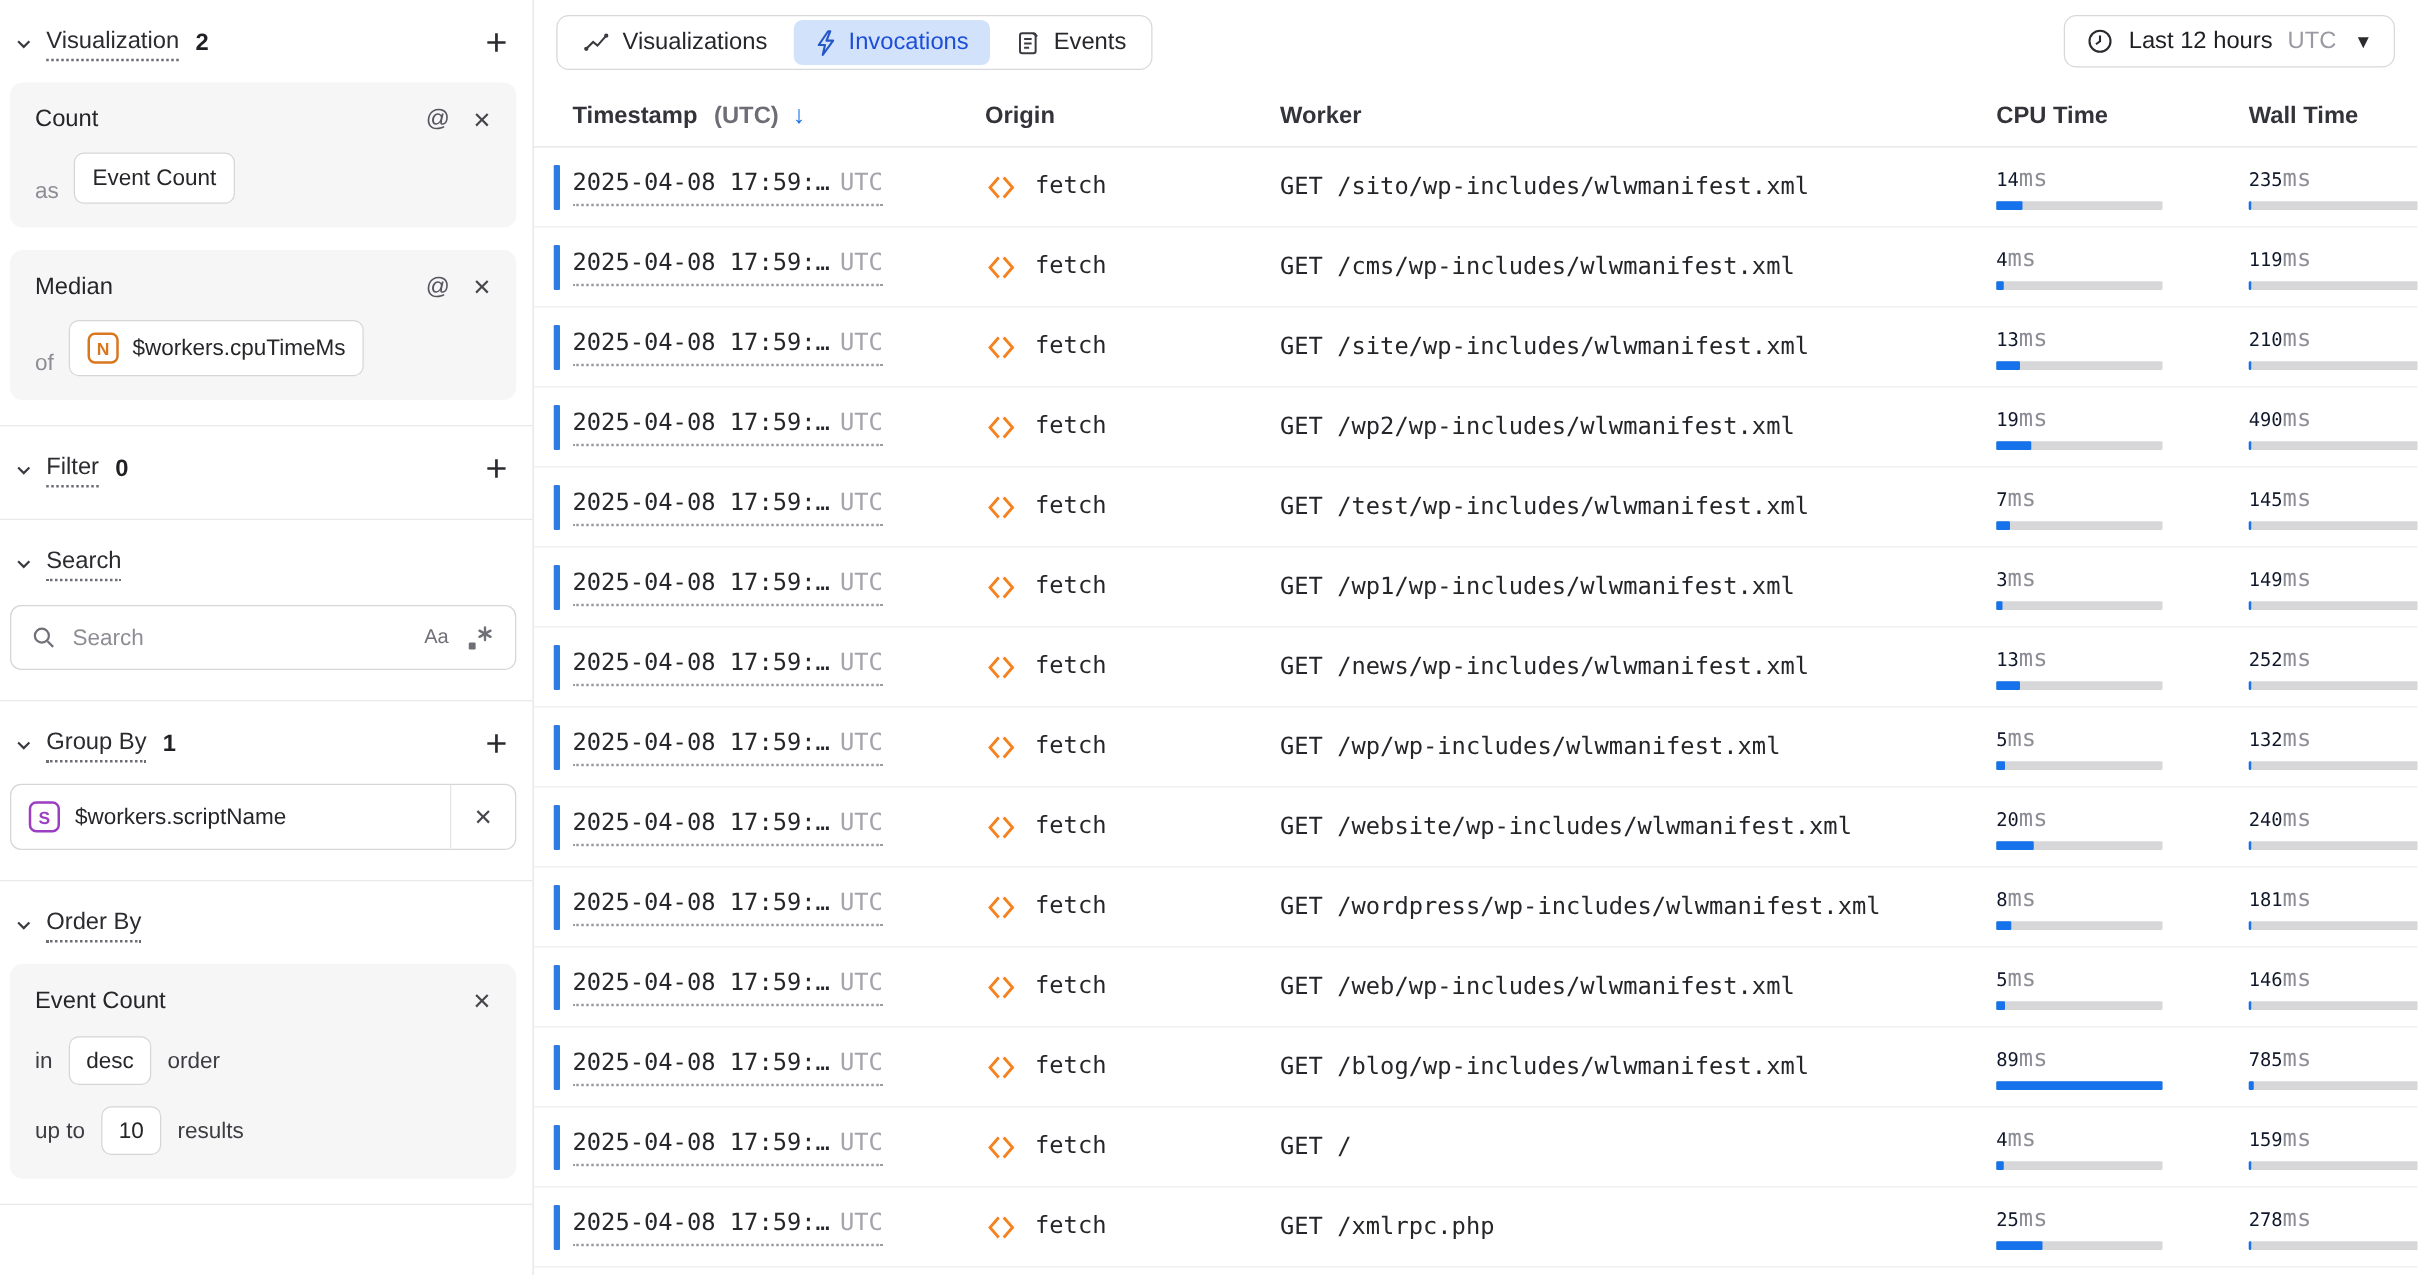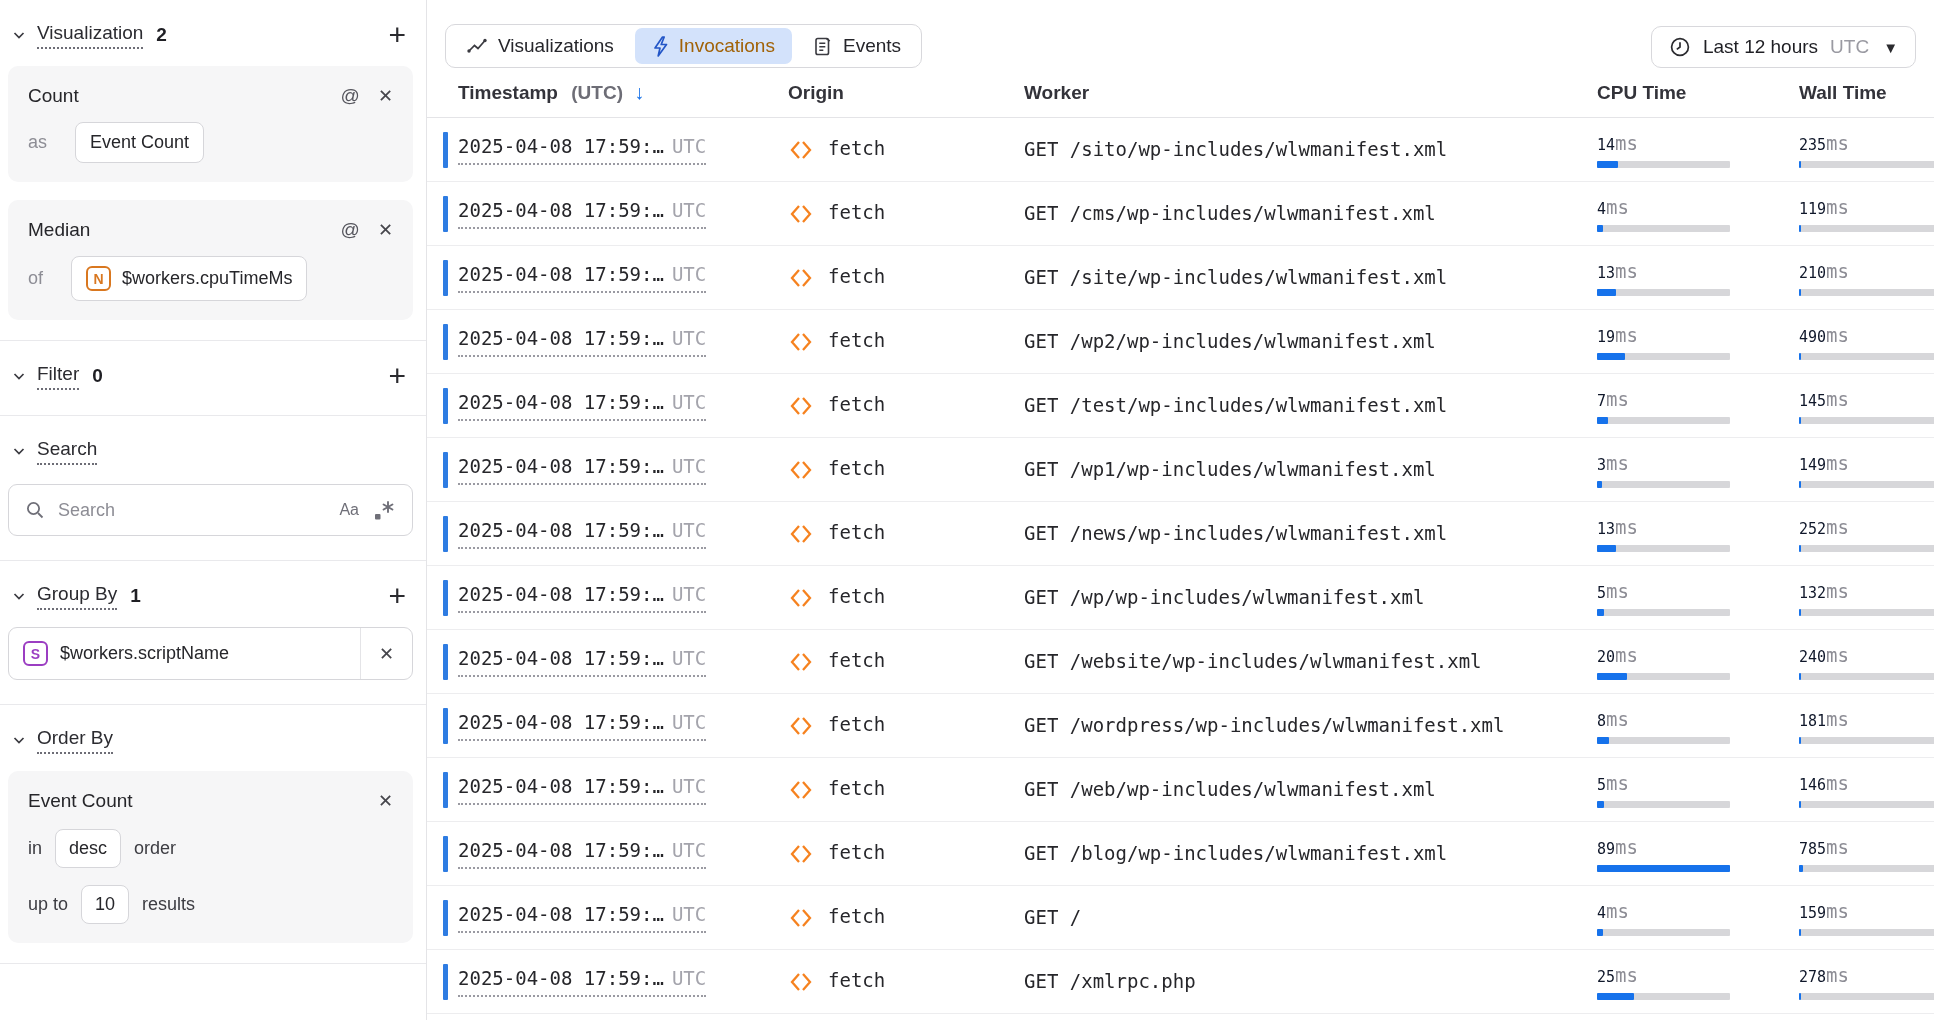--- a/index.html
+++ b/index.html
@@ -21,42 +21,42 @@
   .plus-btn { margin-left:auto; font-size:30px; font-weight:300; color:#2b2b2f; line-height:26px; cursor:pointer; padding:0 4px; }
   .caret { display:inline-flex; cursor:pointer; }
   .divider { border:none; border-top:1px solid #e9e9ec; margin:20px 0 0 0; }
   .card { margin:12px 13px 0 8px; background:#f6f6f7; border-radius:10px; padding:19px 20px; }
   .card + .card { margin-top:18px; }
   .card-head { display:flex; align-items:center; }
   .card-title { flex:1; font-size:19px; color:#26262a; }
   .card-icons { display:flex; align-items:center; gap:18px; }
   .at-icon { font-size:19px; color:#55555d; cursor:pointer; }
   .x-icon { font-size:18px; color:#46464c; cursor:pointer; }
-  .chip-row { display:flex; align-items:center; gap:28px; margin-top:15px; }
+  .chip-row { display:flex; align-items:flex-end; gap:12px; margin-top:15px; }
   .muted { color:#8d8d95; font-size:18px; }
   .chip { background:#fff; border:1px solid #d6d6da; border-radius:8px; padding:9px 14px; font-size:18px; color:#26262a; display:inline-flex; align-items:center; gap:11px; cursor:pointer; }
   .type-badge { width:25px; height:25px; border:2px solid; border-radius:6px; display:inline-flex; align-items:center; justify-content:center; font-size:14px; font-weight:700; background:#fff; }
   .type-n { color:#d9771f; border-color:#d9771f; }
   .type-s { color:#9b3ec2; border-color:#9b3ec2; }
   .search-box { margin:14px 13px 4px 8px; height:52px; border:1px solid #d6d6da; border-radius:9px; display:flex; align-items:center; gap:13px; padding:0 16px; }
   .search-box .placeholder { color:#8d8d95; font-size:18px; flex:1; }
   .search-ops { display:flex; align-items:center; gap:14px; color:#6f6f78; }
   .aa-op { font-size:16px; cursor:pointer; }
   .field-box { margin:12px 13px 4px 8px; height:53px; border:1px solid #d6d6da; border-radius:9px; display:flex; align-items:center; gap:12px; padding-left:14px; overflow:hidden; }
   .field-text { flex:1; font-size:18px; color:#26262a; }
   .field-x { width:52px; align-self:stretch; border-left:1px solid #e4e4e7; display:flex; align-items:center; justify-content:center; cursor:pointer; }
   .order-row { display:flex; align-items:center; gap:13px; margin-top:17px; font-size:18px; color:#3c3c42; }
   .order-row .chip { padding:8px 13px; }
 
   
   .main { flex:1; display:flex; flex-direction:column; min-width:0; }
-  .topbar { display:flex; justify-content:space-between; align-items:flex-end; padding:12px 6px 0 18px; height:68px; }
+  .topbar { display:flex; justify-content:space-between; align-items:flex-start; padding:12px 6px 0 18px; height:68px; }
   .tab-group { display:flex; align-items:center; gap:4px; border:1px solid #d8d8dc; border-radius:10px; padding:3px; height:44px; }
   .tab { display:flex; align-items:center; gap:10px; height:36px; padding:0 17px; border-radius:7px; font-size:19px; color:#26262b; cursor:pointer; white-space:nowrap; }
-  .tab.selected { background:#d3e2fb; color:#a16207; }
+  .tab.selected { background:#d3e2fb; color:#1d4ed8; }
   .time-btn { display:flex; align-items:center; gap:12px; border:1px solid #d8d8dc; border-radius:10px; height:42px; padding:0 17px; font-size:19px; color:#1f1f24; cursor:pointer; margin-right:12px; }
   .time-tz { color:#9a9aa2; }
   .time-caret { font-size:15px; color:#2b2b2f; margin-left:2px; }
 
   .thead { display:flex; align-items:center; height:50px; border-bottom:1px solid #e4e4e7; font-weight:700; font-size:19px; color:#33333a; }
   .trow { display:flex; align-items:center; height:64px; border-bottom:1px solid #ededef; position:relative; }
   .accent { position:absolute; left:16px; top:14px; width:5px; height:36px; background:#2e7ce2; border-radius:1px; }
   .mono { font-family:"DejaVu Sans Mono","Liberation Mono",monospace; }
   .col-ts { margin-left:31px; width:330px; }
   .col-origin { width:236px; display:flex; align-items:flex-start; gap:14px; }

